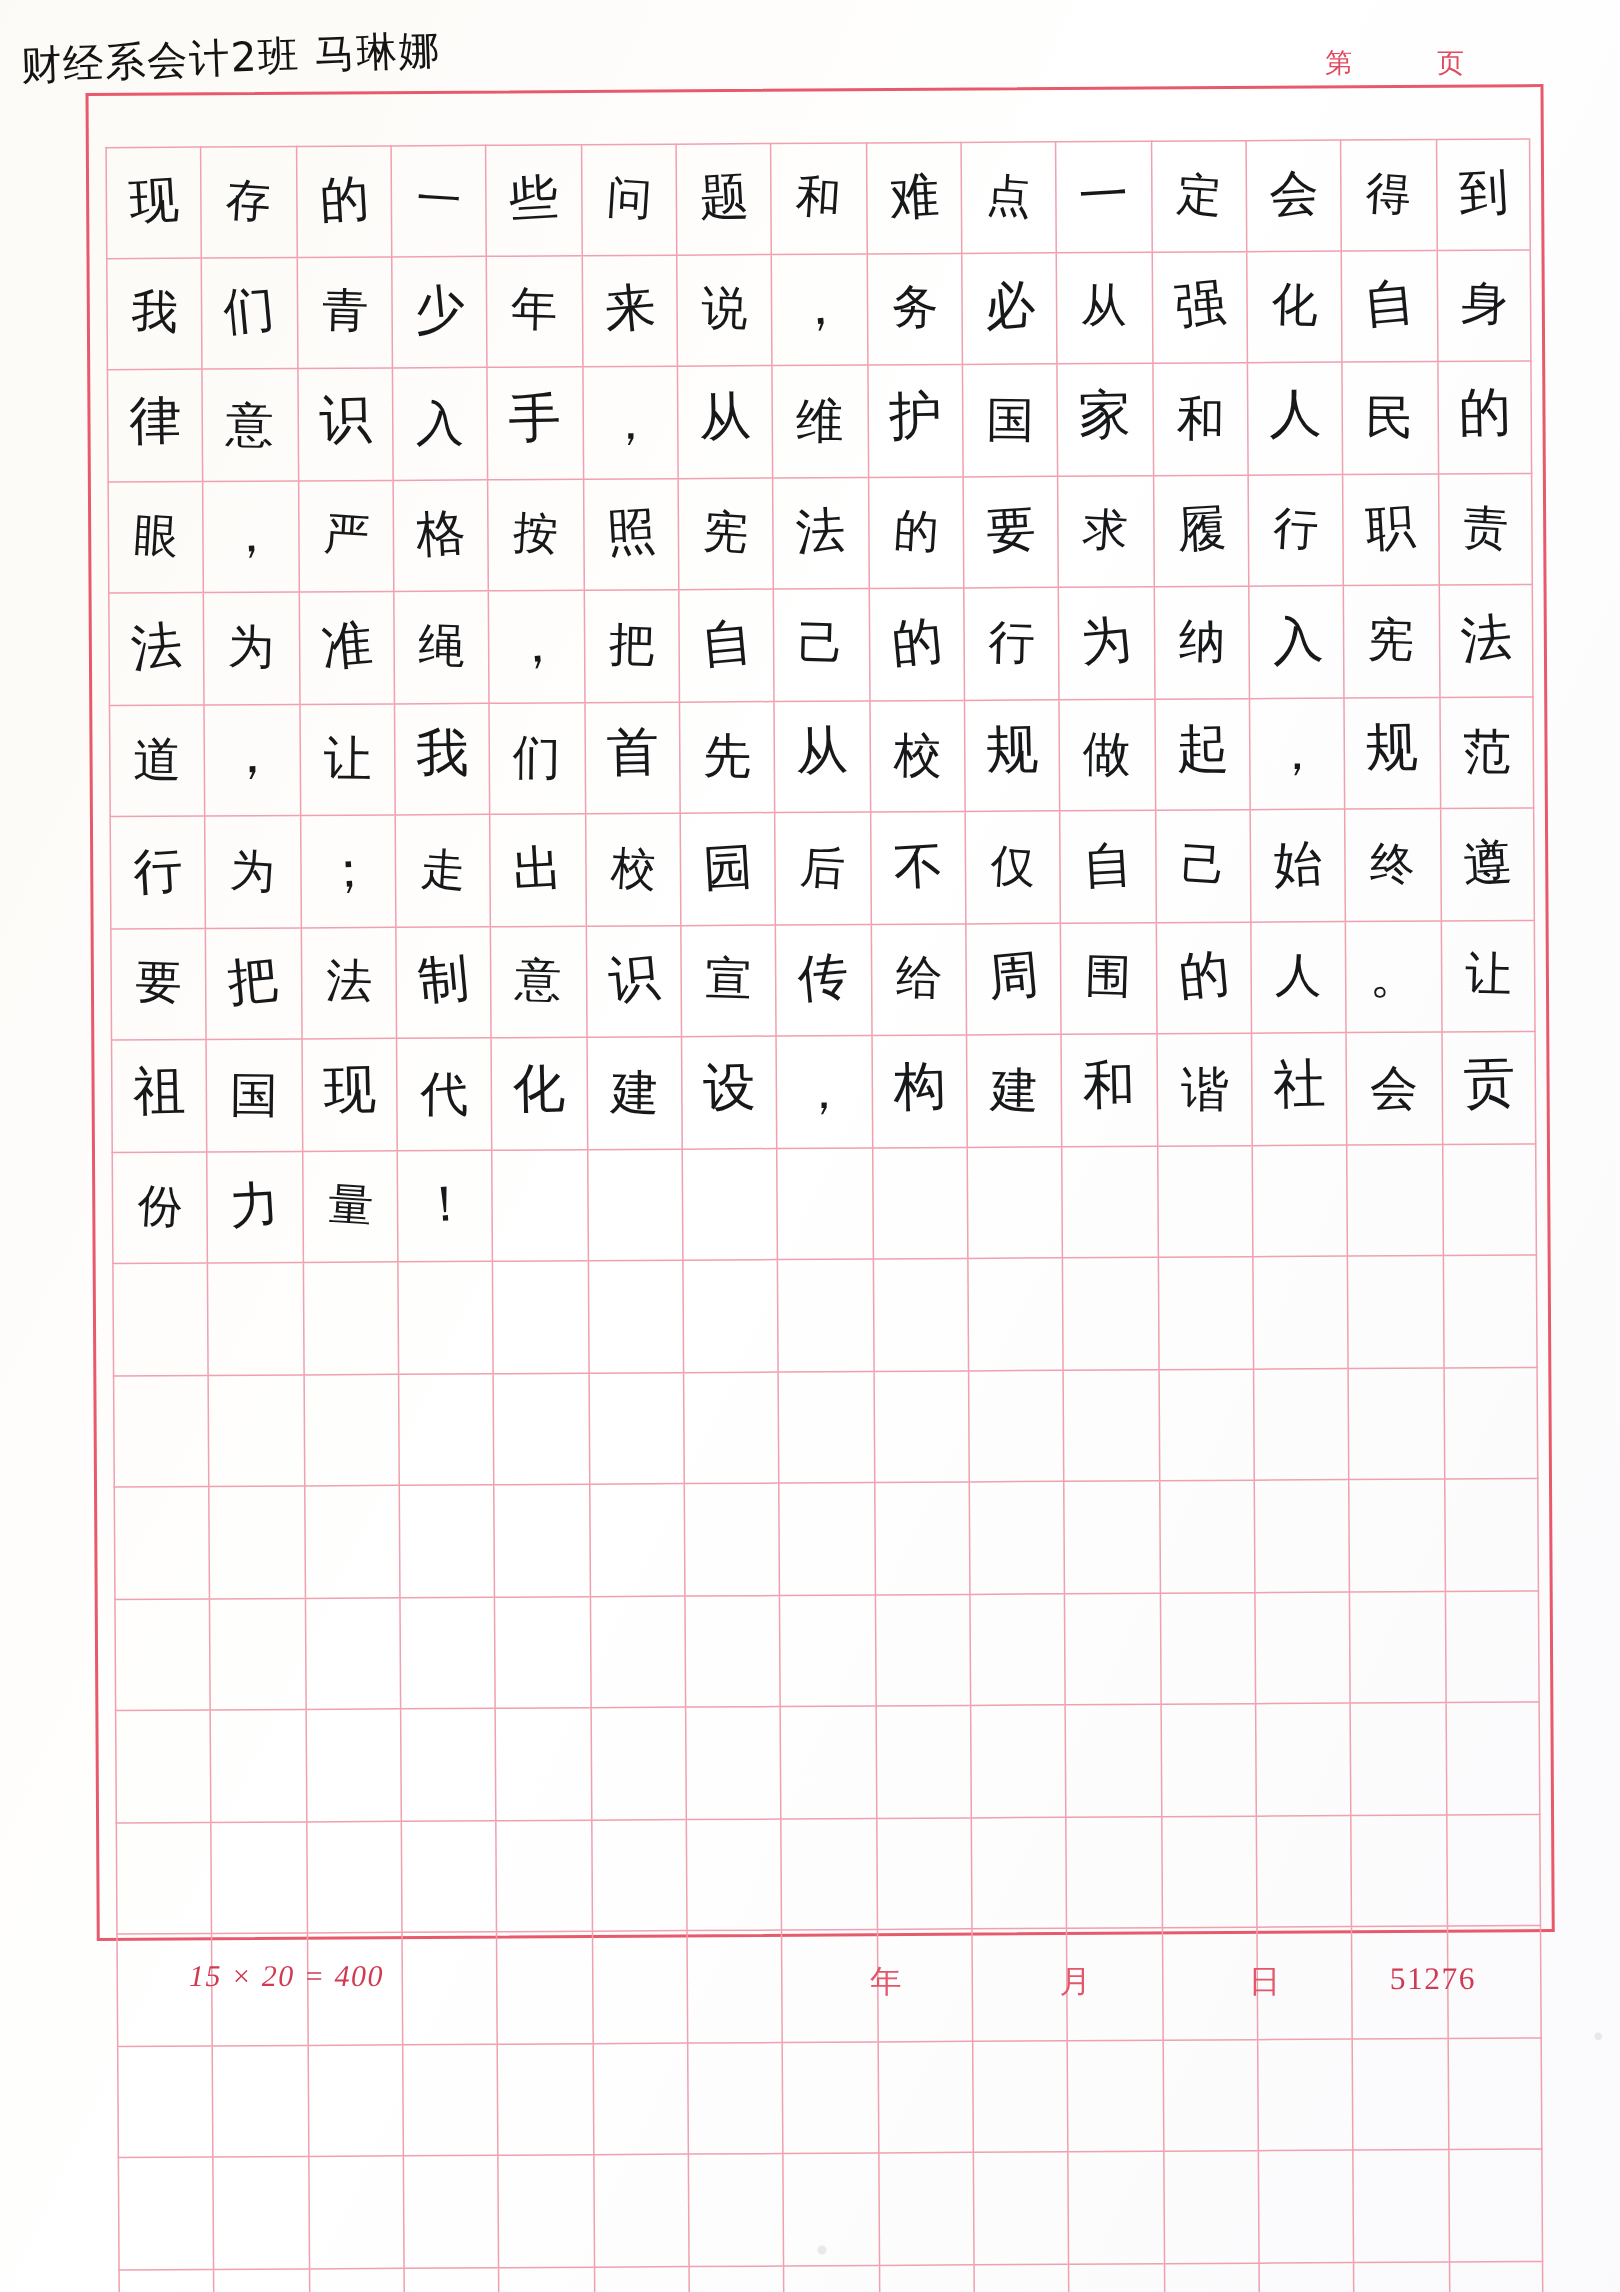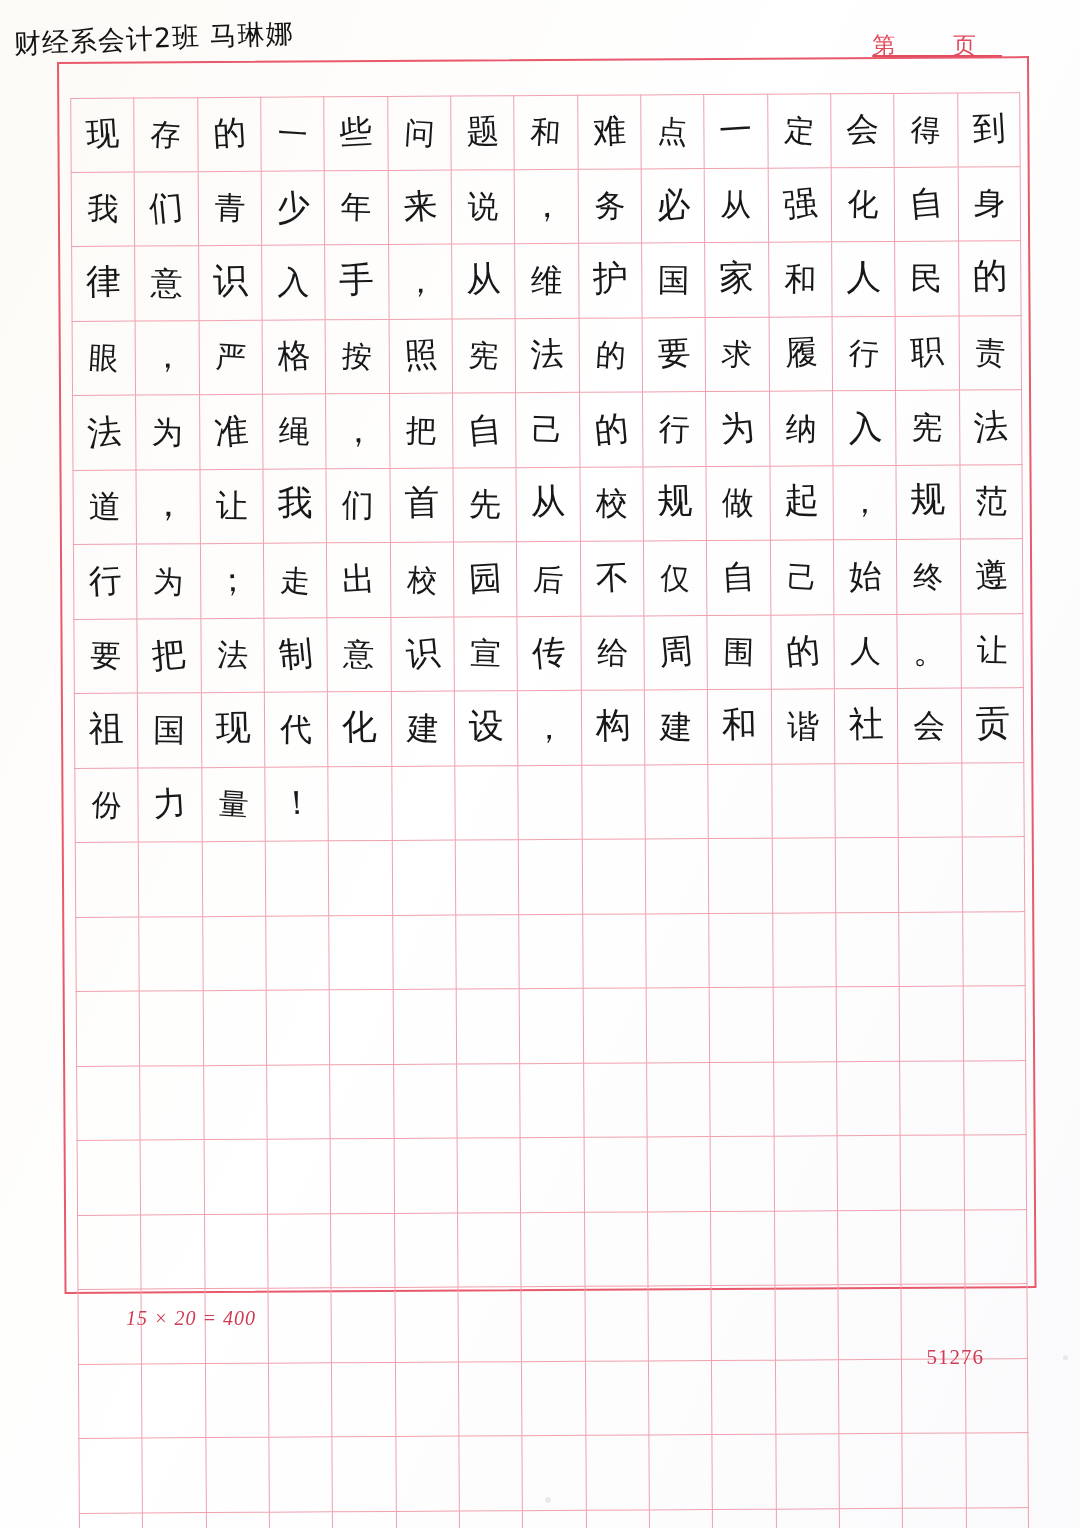--- a/index.html
+++ b/index.html
@@ -49,25 +49,24 @@
     font-family: "DejaVu Sans", sans-serif;
     color: #141414;
     white-space: nowrap;
   }
 
   #page-number-label {
     position: absolute;
     right: 78px;
     top: 30px;
     color: #e24a5e;
-    font-size: 23px;
+    font-size: 18px;
     letter-spacing: 26px;
     font-family: "Liberation Serif", serif;
     white-space: nowrap;
-    text-decoration: underline;
   }
 
   
   #grid-frame {
     position: absolute;
     left: 57px;
     top: 62px;
     width: 972px;
     height: 1232px;
     border: 2px solid #e8596b;
@@ -143,21 +142,21 @@
     top: 1307px;
     font-size: 21px;
     color: #e2566a;
     letter-spacing: 50px;
     font-family: "Liberation Serif", serif;
     white-space: nowrap;
   }
   #footer-code {
     position: absolute;
     right: 96px;
-    top: 1345px;
+    top: 1307px;
     font-size: 21px;
     color: #cf3b52;
     font-family: "Liberation Serif", serif;
     letter-spacing: 1px;
   }
 
   
   .speckle {
     position: absolute;
     background: #d8d8d8;
@@ -792,17 +791,18 @@
           <div class="grid-cell j1 blank"></div>
           <div class="grid-cell j4 blank"></div>
           <div class="grid-cell j1 blank"></div>
           <div class="grid-cell j4 blank"></div>
           <div class="grid-cell j1 blank"></div>
         </div>
       </div>
   </div>
 
   <div id="footer-formula">15 × 20 = 400</div>
+  <div id="footer-date">年      月      日</div>
   <div id="footer-code">51276</div>
 
   <div class="speckle" style="left:1063px; top:1355px; width:5px; height:5px;"></div>
   <div class="speckle" style="left:545px; top:1497px; width:6px; height:6px;"></div>
 </div>
 
 </body></html>

